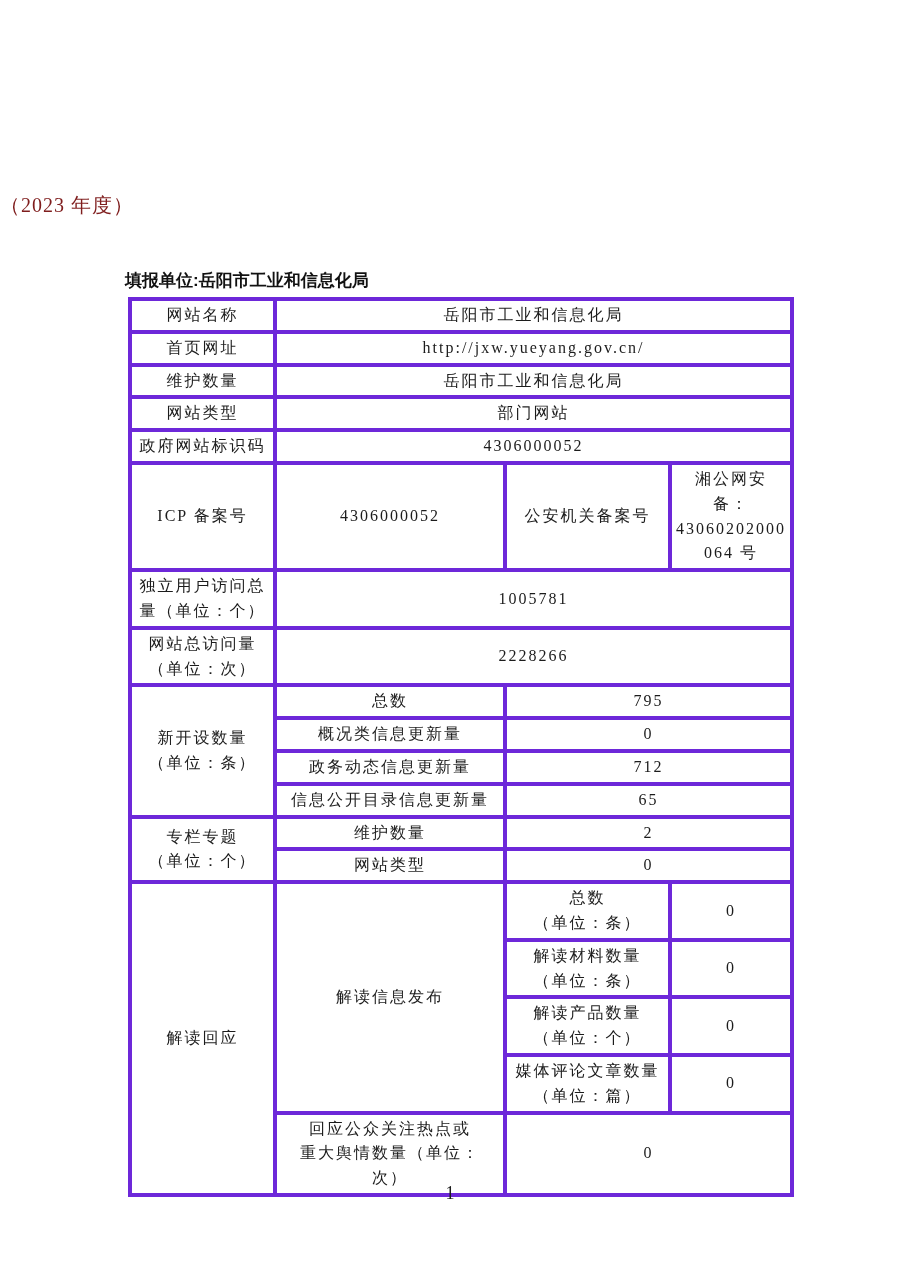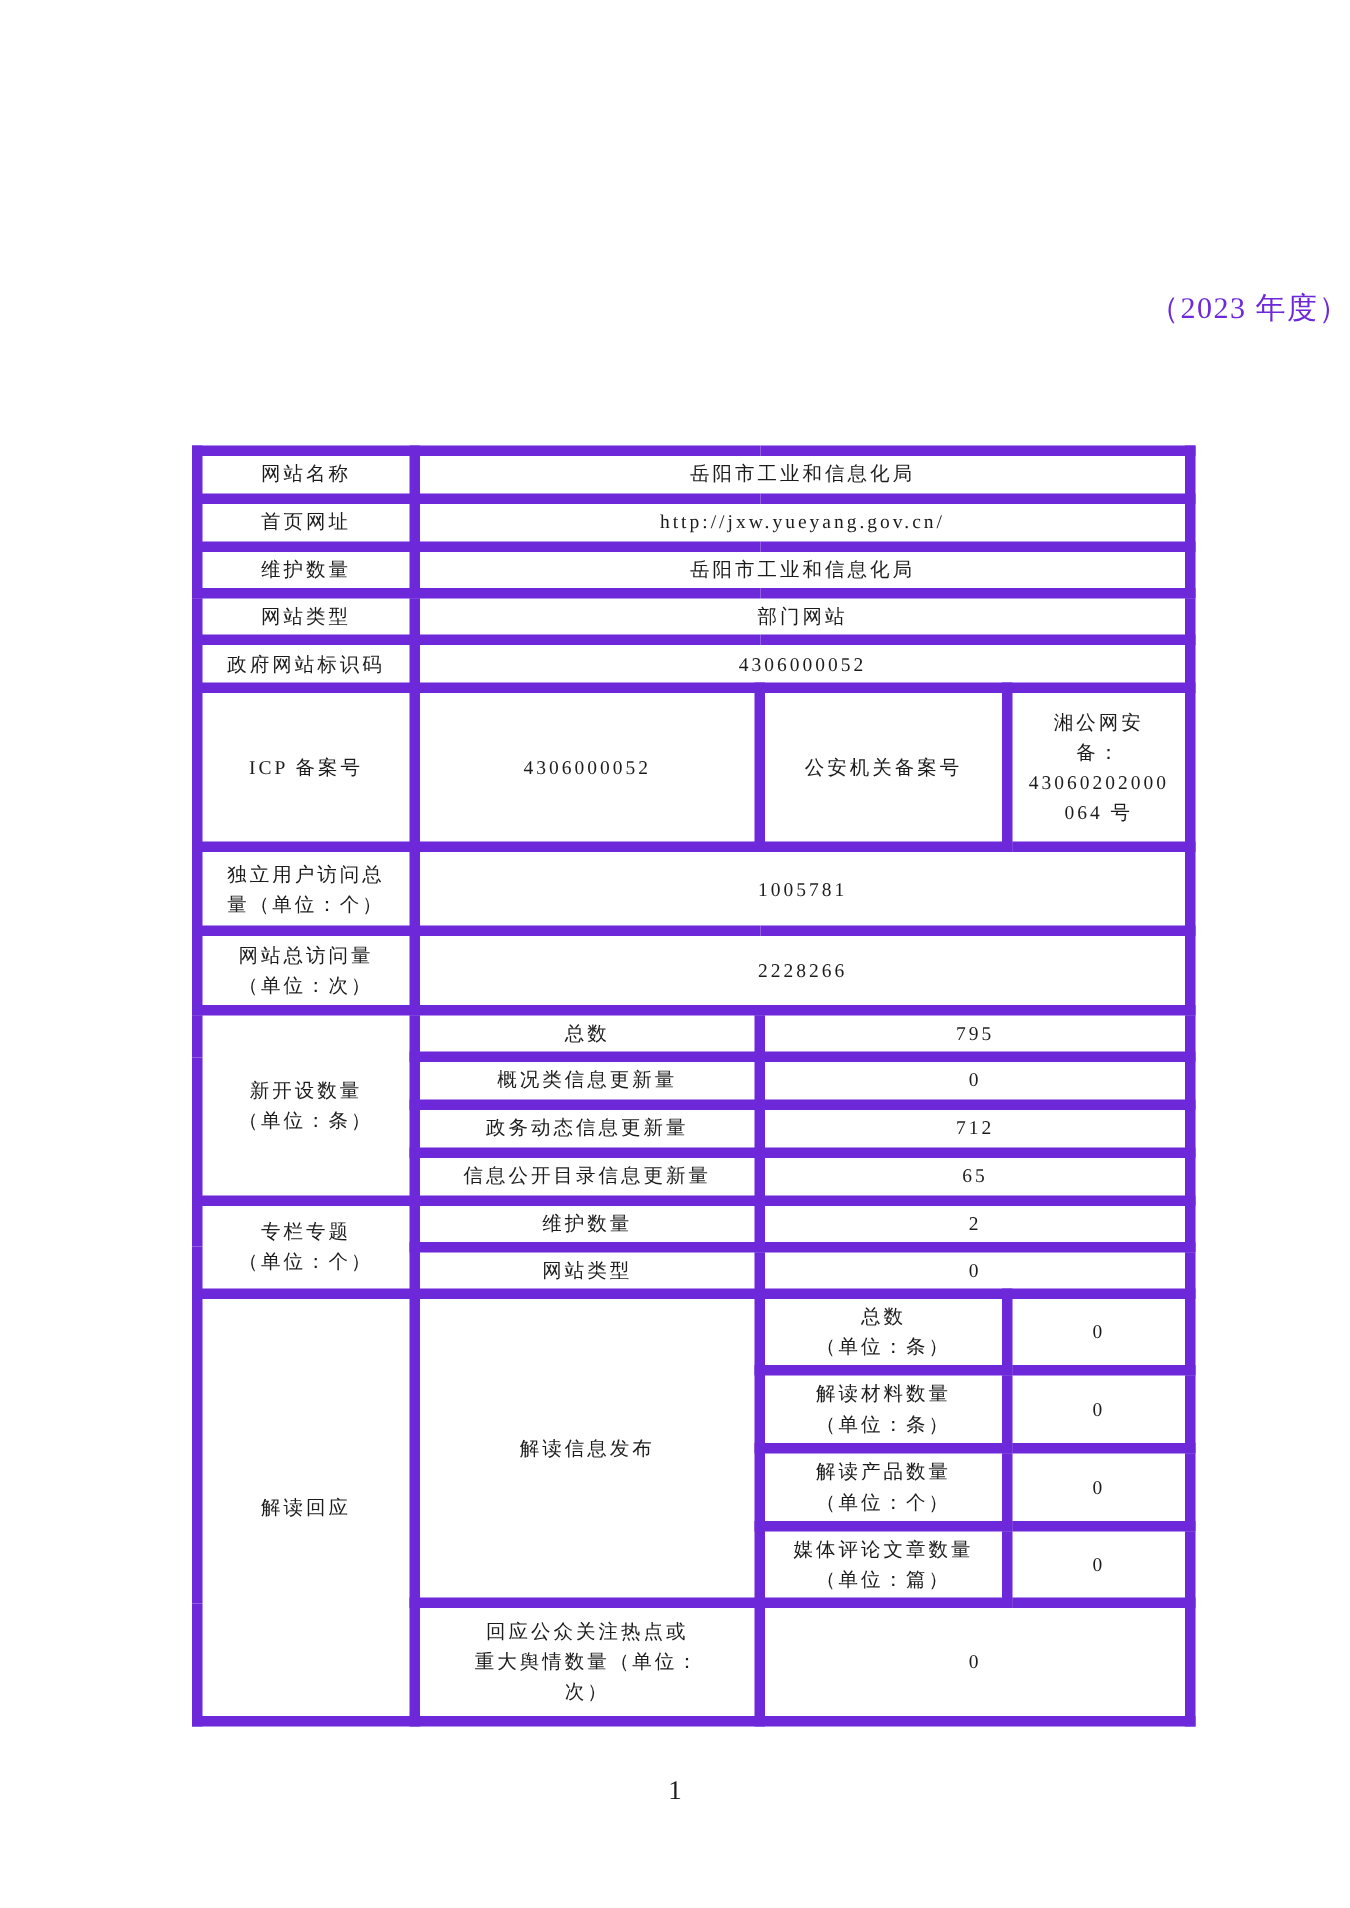--- a/index.html
+++ b/index.html
@@ -16,44 +16,44 @@
     position: absolute; top: 120px; left: 0; width: 100%;
     text-align: center;
     font-family: "Liberation Sans", "DejaVu Sans", sans-serif;
     font-weight: bold;
     font-size: 31px;
     letter-spacing: 3px;
     color: #111;
   }
   .doc-subtitle {
     position: absolute; top: 192px; left: 0; width: 100%;
-    text-align: right;
+    text-align: left;
     font-size: 20px;
     letter-spacing: 1px;
-    color: #6d28d9;
+    color: #7f1d1d;
   }
   .reporting-unit {
     position: absolute; top: 269px; left: 125px;
     font-family: "Liberation Sans", "DejaVu Sans", sans-serif;
     font-weight: bold;
     font-size: 17px;
     color: #111;
   }
 
   table.report {
     position: absolute; top: 297px; left: 128px;
     border-collapse: collapse;
     table-layout: fixed;
     width: 662px;
   }
   table.report td {
-    border: 7px solid #6d28d9;
+    border: 4px solid #6d28d9;
     text-align: center;
     vertical-align: middle;
-    font-size: 13px;
+    font-size: 16px;
     line-height: 1.55;
     letter-spacing: 2px;
     padding: 2px 4px;
     white-space: pre-line;
     color: #1c1c1c;
     overflow-wrap: break-word;
   }
   table.report { border: 1.5px solid #2b2b2b; }
   td.num { letter-spacing: 1px; font-family: Liberation Serif, serif; }
   td.url { letter-spacing: 1px; }
@@ -64,20 +64,21 @@
     font-size: 18px;
     color: #1c1c1c;
   }
 </style>
 </head>
 <body>
 
 <div class="page">
 
   <div class="doc-subtitle">（2023 年度）</div>
+  <div class="reporting-unit">填报单位:岳阳市工业和信息化局</div>
 
   <table class="report">
     <colgroup>
       <col style="width:145px">
       <col style="width:230px">
       <col style="width:165px">
       <col style="width:122px">
     </colgroup>
     <tbody>
       <tr style="height:32px">

